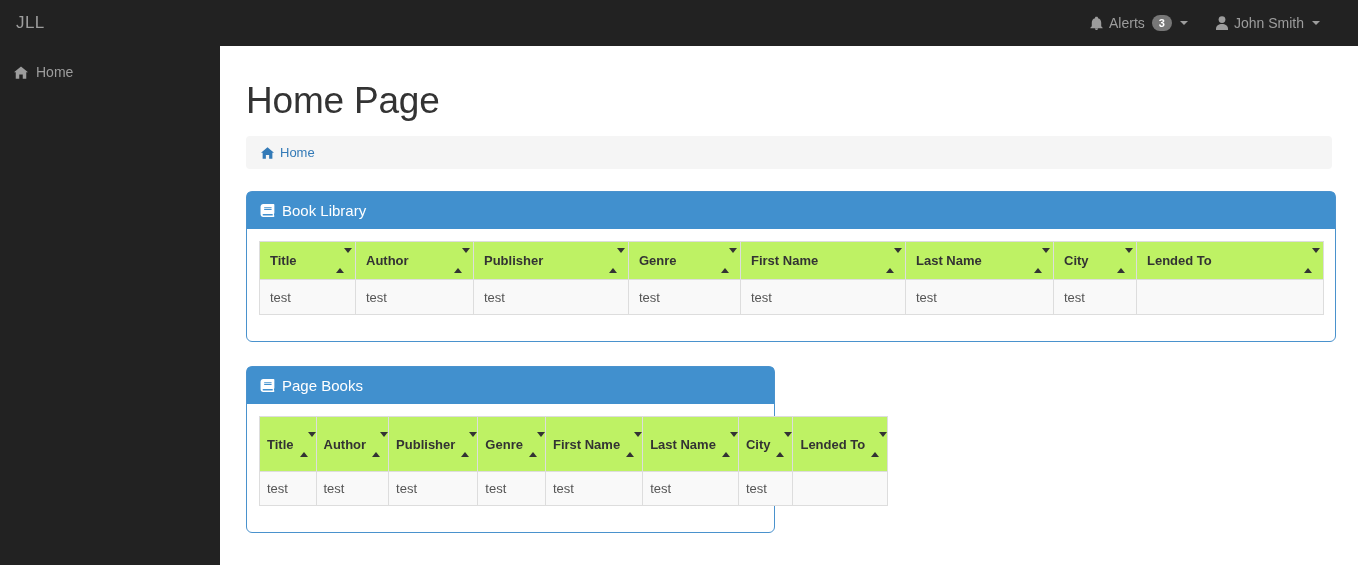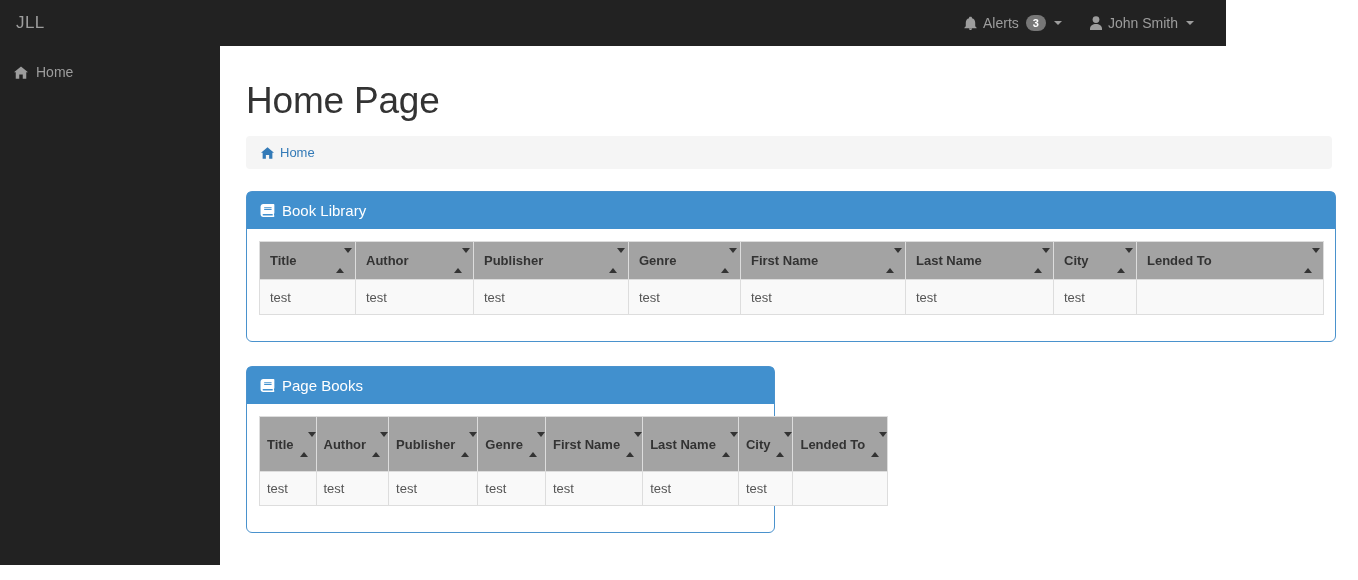--- a/index.html
+++ b/index.html
@@ -7,38 +7,38 @@
     margin: 0; padding: 0;
     width: 1358px; height: 580px;
     background: #ffffff;
     font-family: "Liberation Sans", sans-serif;
     overflow: hidden;
   }
 
   
   .navbar {
     position: absolute; top: 0; left: 0;
-    width: 1226px; height: 46px;
+    width: 1358px; height: 46px;
     background: #222222;
     display: flex; align-items: center;
   }
   .brand {
     width: 220px;
     padding-left: 16px;
     color: #9d9d9d;
     font-size: 17px;
     letter-spacing: .4px;
     line-height: 46px;
     height: 46px;
   }
   .nav-right {
     margin-left: auto;
     display: flex; align-items: center;
     height: 46px;
-    padding-right: 18px;
+    padding-right: 24px;
   }
   .nav-item {
     display: flex; align-items: center;
     color: #9d9d9d;
     font-size: 14px;
     padding: 0 14px;
     height: 46px;
     white-space: nowrap;
   }
   .nav-item .ico { margin-right: 6px; display: inline-flex; align-items: center; }
@@ -131,21 +131,21 @@
     border-spacing: 0;
     background: #ffffff;
   }
   table.grid th {
     border: 1px solid #dddddd;
     font-size: 13px;
     font-weight: bold;
     color: #333333;
     text-align: left;
     vertical-align: middle;
-    background: #a3a3a3;
+    background: #bef264;
     white-space: nowrap;
   }
   table.grid td {
     border: 1px solid #dddddd;
     font-size: 13px;
     color: #555555;
     background: #f9f9f9;
   }
 
   

